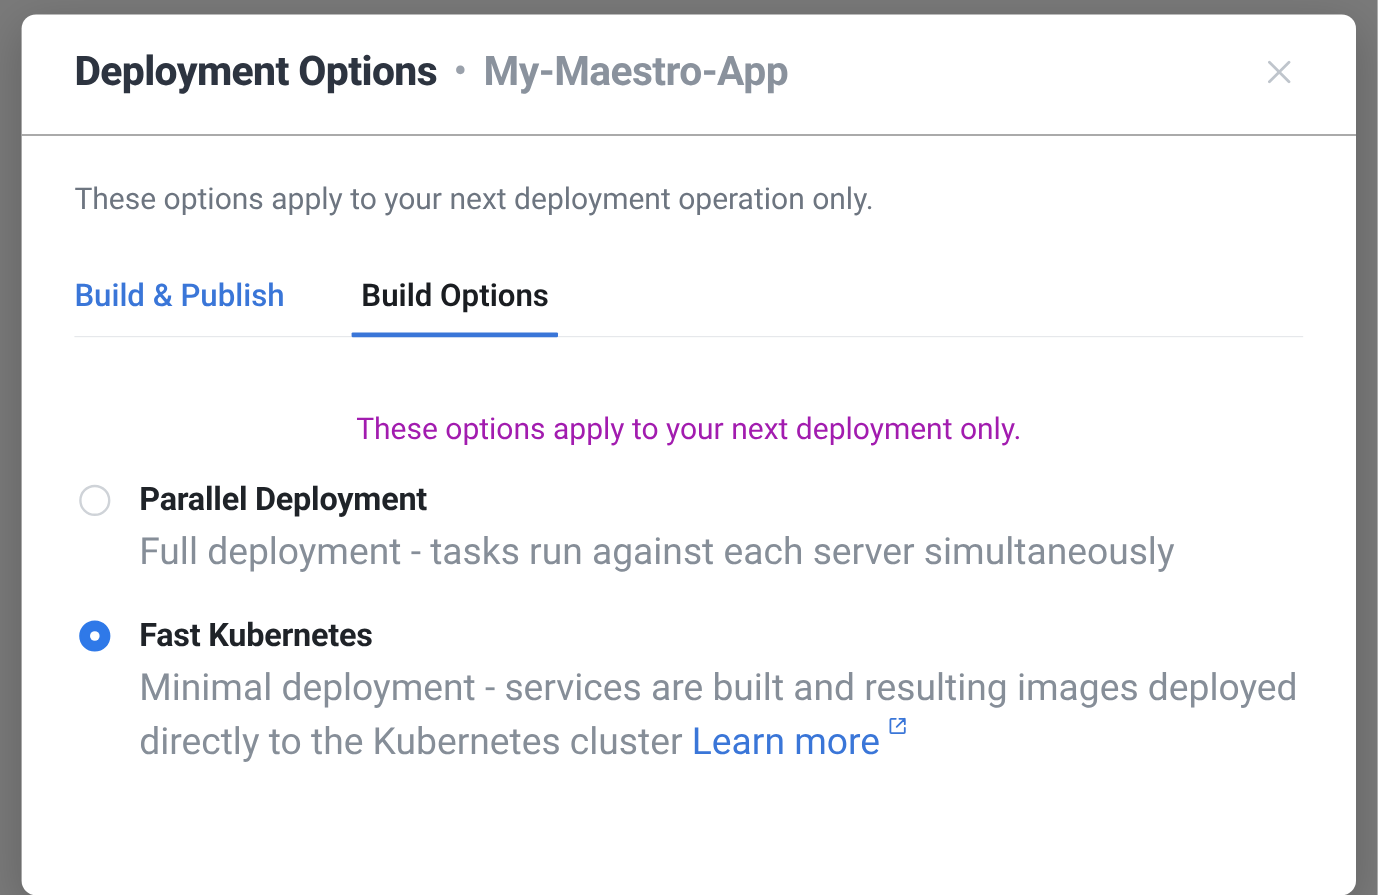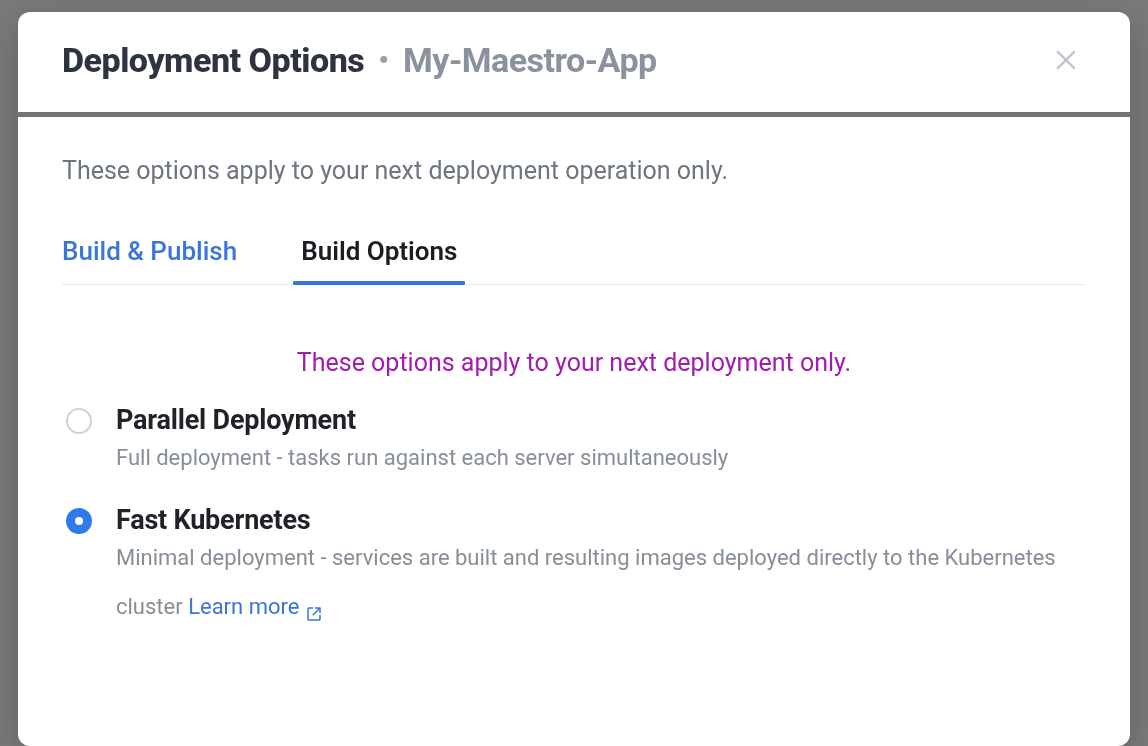--- a/index.html
+++ b/index.html
@@ -26,21 +26,21 @@
       box-shadow: 0 10px 40px rgba(0,0,0,0.2);
       overflow: hidden;
       display: flex;
       flex-direction: column;
     }
     .modal-header {
       display: flex;
       align-items: flex-end;
       justify-content: space-between;
       padding: 28px 44px 32px 44px;
-      border-bottom: 5px solid #737373;
+      border-bottom: 1px solid #737373;
     }
     .modal-title-wrap {
       display: flex;
       align-items: center;
       flex-wrap: wrap;
       gap: 14px;
     }
     .modal-title {
       font-size: 34px;
       font-weight: 800;
@@ -161,32 +161,31 @@
       flex: 1;
     }
     .option-title {
       font-size: 27px;
       font-weight: 700;
       color: #1f2328;
       margin-bottom: 6px;
       letter-spacing: -0.2px;
     }
     .option-desc {
-      font-size: 22px;
+      font-size: 31px;
       color: #868e98;
       line-height: 1.45;
     }
     .learn-more {
       color: #3a76d8;
       text-decoration: none;
       cursor: pointer;
       display: inline-flex;
-      align-items: flex-end;
+      align-items: flex-start;
       gap: 6px;
-      margin-top: 17px;
     }
     .learn-more svg {
       width: 18px;
       height: 18px;
       stroke: #3a76d8;
       fill: none;
       stroke-width: 2;
     }
     .modal-body::-webkit-scrollbar {
       width: 8px;

